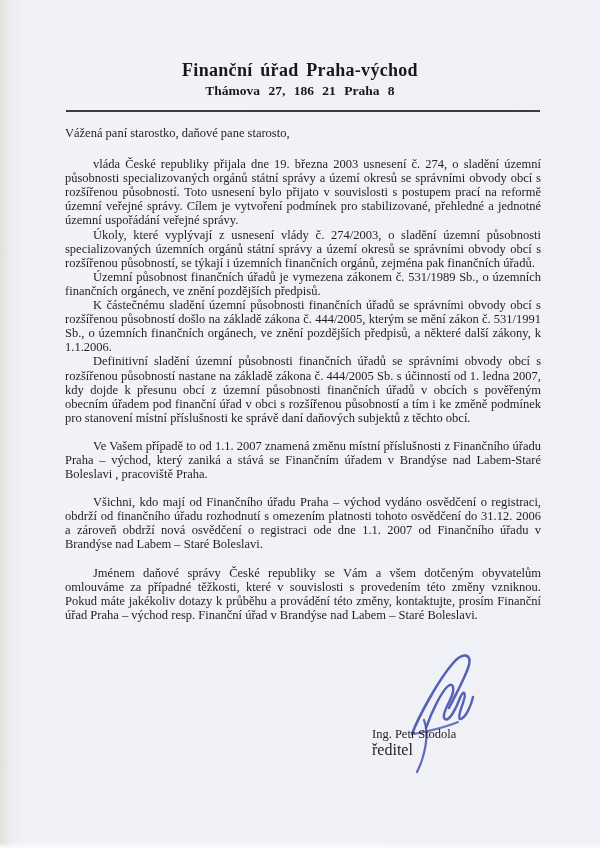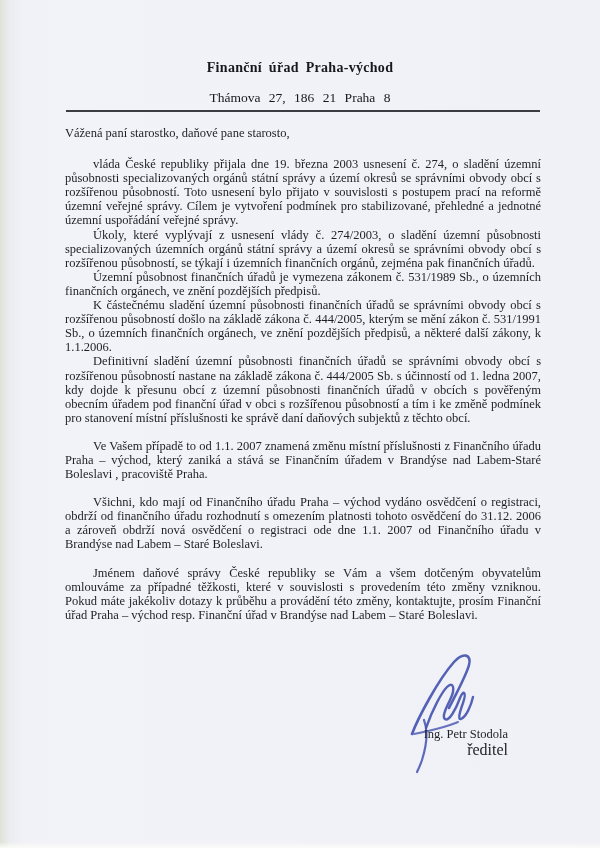--- a/index.html
+++ b/index.html
@@ -26,30 +26,30 @@
     left: 0; right: 0; bottom: 0;
     height: 6px;
     background: linear-gradient(180deg, rgba(255,255,255,0) 0%, #fbfbf6 100%);
     pointer-events: none;
   }
   .header {
     padding-top: 60px;
     text-align: center;
   }
   .title {
-    font-size: 14px;
+    font-size: 18px;
     font-weight: bold;
     letter-spacing: 0.3px;
     word-spacing: 3px;
     color: #17171c;
   }
   .address {
-    margin-top: 14px;
+    margin-top: 2px;
     font-size: 13.5px;
-    font-weight: normal;
+    font-weight: bold;
     word-spacing: 5px;
     color: #17171c;
   }
   .rule {
     position: absolute;
     left: 66px;
     top: 110px;
     width: 474px;
     height: 2px;
     background: #3c3c42;
@@ -77,21 +77,21 @@
   .dateline {
     margin-top: 31px;
     text-align: left;
   }
   .sig-block {
     position: absolute;
     left: 372px;
     top: 648px;
     width: 136px;
     height: 130px;
-    text-align: right;
+    text-align: left;
   }
   .sig-scribble {
     position: absolute;
     left: 28px;
     top: 0px;
     overflow: visible;
   }
   .sig-name {
     position: absolute;
     left: 0;

